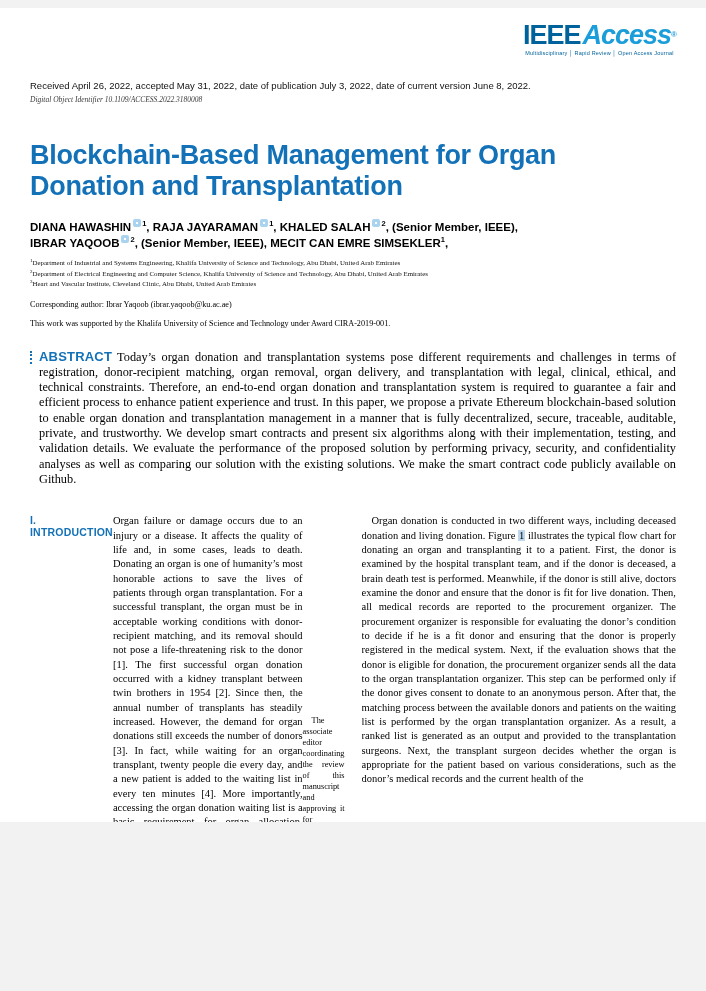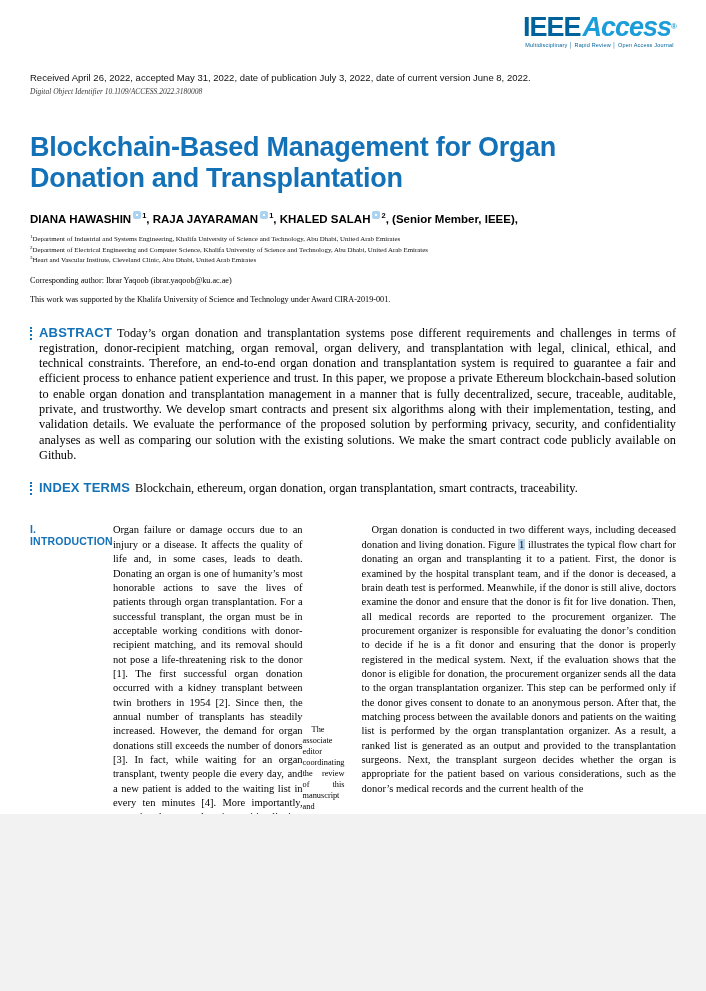--- a/index.html
+++ b/index.html
@@ -5,21 +5,21 @@
   :root{
     --ieee-blue:#00629B;
     --access-blue:#1B9DD9;
     --title-blue:#1371B8;
     --ref-highlight:#BDD7EE;
     --orcid-bg:#A9D3EE;
   }
   *{box-sizing:border-box;}
   html,body{margin:0;padding:0;background:#f2f2f2;}
   .page{
-    width:706px;height:814px;margin:0 auto;background:#ffffff;
+    width:706px;height:814px;margin:8px auto;background:#ffffff;
     position:relative;padding:0 30px;overflow:hidden;
     font-family:"Liberation Serif", serif;color:#000;
   }
   
   .masthead{display:flex;justify-content:flex-end;padding-top:13px;}
   .logo-box{text-align:center;}
   .logo-line{font-family:"Liberation Sans", sans-serif;font-weight:bold;font-size:27px;line-height:28px;letter-spacing:-1px;white-space:nowrap;}
   .logo-ieee{color:var(--ieee-blue);}
   .logo-access{color:var(--access-blue);font-style:italic;margin-left:2px;}
   .logo-reg{color:var(--access-blue);font-size:8px;vertical-align:top;}
@@ -75,40 +75,37 @@
   <div class="received">Received April 26, 2022, accepted May 31, 2022, date of publication July 3, 2022, date of current version June 8, 2022.</div>
   <div class="doi">Digital Object Identifier 10.1109/ACCESS.2022.3180008</div>
 
   <h1 class="title" style="margin-bottom:0;">
     <span>Blockchain-Based Management for Organ</span><br>
     <span>Donation and Transplantation</span>
   </h1>
 
   <div class="authors" id="authors">
       <div><span>DIANA HAWASHIN</span><span class="orcid-icon"></span><span class="author-sup">1</span><span>, </span><span>RAJA JAYARAMAN</span><span class="orcid-icon"></span><span class="author-sup">1</span><span>, </span><span>KHALED SALAH</span><span class="orcid-icon"></span><span class="author-sup">2</span><span>, (Senior Member, IEEE),</span></div>
+      <div><span>IBRAR YAQOOB</span><span class="orcid-icon"></span><span class="author-sup">2</span><span>, (Senior Member, IEEE), </span><span>MECIT CAN EMRE SIMSEKLER</span><span class="author-sup">1</span><span>,</span></div>
     </div>
 
   <div class="affiliations" id="affiliations">
       <div><span class="aff-sup">1</span><span>Department of Industrial and Systems Engineering, Khalifa University of Science and Technology, Abu Dhabi, United Arab Emirates</span></div>
       <div><span class="aff-sup">2</span><span>Department of Electrical Engineering and Computer Science, Khalifa University of Science and Technology, Abu Dhabi, United Arab Emirates</span></div>
       <div><span class="aff-sup">3</span><span>Heart and Vascular Institute, Cleveland Clinic, Abu Dhabi, United Arab Emirates</span></div>
     </div>
 
   <div class="corresponding">Corresponding author: Ibrar Yaqoob (ibrar.yaqoob@ku.ac.ae)</div>
   <div class="funding">This work was supported by the Khalifa University of Science and Technology under Award CIRA-2019-001.</div>
 
   <div class="block">
     <span class="dotbar"></span>
     <p><span class="block-label">ABSTRACT</span><span>Today’s organ donation and transplantation systems pose different requirements and challenges in terms of registration, donor-recipient matching, organ removal, organ delivery, and transplantation with legal, clinical, ethical, and technical constraints. Therefore, an end-to-end organ donation and transplantation system is required to guarantee a fair and efficient process to enhance patient experience and trust. In this paper, we propose a private Ethereum blockchain-based solution to enable organ donation and transplantation management in a manner that is fully decentralized, secure, traceable, auditable, private, and trustworthy. We develop smart contracts and present six algorithms along with their implementation, testing, and validation details. We evaluate the performance of the proposed solution by performing privacy, security, and confidentiality analyses as well as comparing our solution with the existing solutions. We make the smart contract code publicly available on Github.</span></p>
   </div>
 
-  <div class="block index">
-    <span class="dotbar"></span>
-    <p><span class="block-label">INDEX TERMS</span><span>Blockchain, ethereum, organ donation, organ transplantation, smart contracts, traceability.</span></p>
-  </div>
 
   <div class="columns">
     <div class="col">
       <h2 class="sec-heading">I. INTRODUCTION</h2>
       <p class="body-par">Organ failure or damage occurs due to an injury or a disease. It affects the quality of life and, in some cases, leads to death. Donating an organ is one of humanity’s most honorable actions to save the lives of patients through organ transplantation. For a successful transplant, the organ must be in acceptable working conditions with donor-recipient matching, and its removal should not pose a life-threatening risk to the donor [1]. The first successful organ donation occurred with a kidney transplant between twin brothers in 1954 [2]. Since then, the annual number of transplants has steadily increased. However, the demand for organ donations still exceeds the number of donors [3]. In fact, while waiting for an organ transplant, twenty people die every day, and a new patient is added to the waiting list in every ten minutes [4]. More importantly, accessing the organ donation waiting list is a basic requirement for organ allocation. Referral for transplantation can be affected by both geographical and socioeconomic factors. Therefore, the allocation process on the waiting list should not discriminate against certain groups of patients [4].</p>
       <p class="footnote">The associate editor coordinating the review of this manuscript and approving it for publication was Jenny Mahoney.</p>
     </div>
     <div class="col">
       <p class="body-par indent"><span>Organ donation is conducted in two different ways, including deceased donation and living donation. Figure </span><a href="#" class="fig-ref">1</a><span> illustrates the typical flow chart for donating an organ and transplanting it to a patient. First, the donor is examined by the hospital transplant team, and if the donor is deceased, a brain death test is performed. Meanwhile, if the donor is still alive, doctors examine the donor and ensure that the donor is fit for live donation. Then, all medical records are reported to the procurement organizer. The procurement organizer is responsible for evaluating the donor’s condition to decide if he is a fit donor and ensuring that the donor is properly registered in the medical system. Next, if the evaluation shows that the donor is eligible for donation, the procurement organizer sends all the data to the organ transplantation organizer. This step can be performed only if the donor gives consent to donate to an anonymous person. After that, the matching process between the available donors and patients on the waiting list is performed by the organ transplantation organizer. As a result, a ranked list is generated as an output and provided to the transplantation surgeons. Next, the transplant surgeon decides whether the organ is appropriate for the patient based on various considerations, such as the donor’s medical records and the current health of the</span></p>
     </div>

